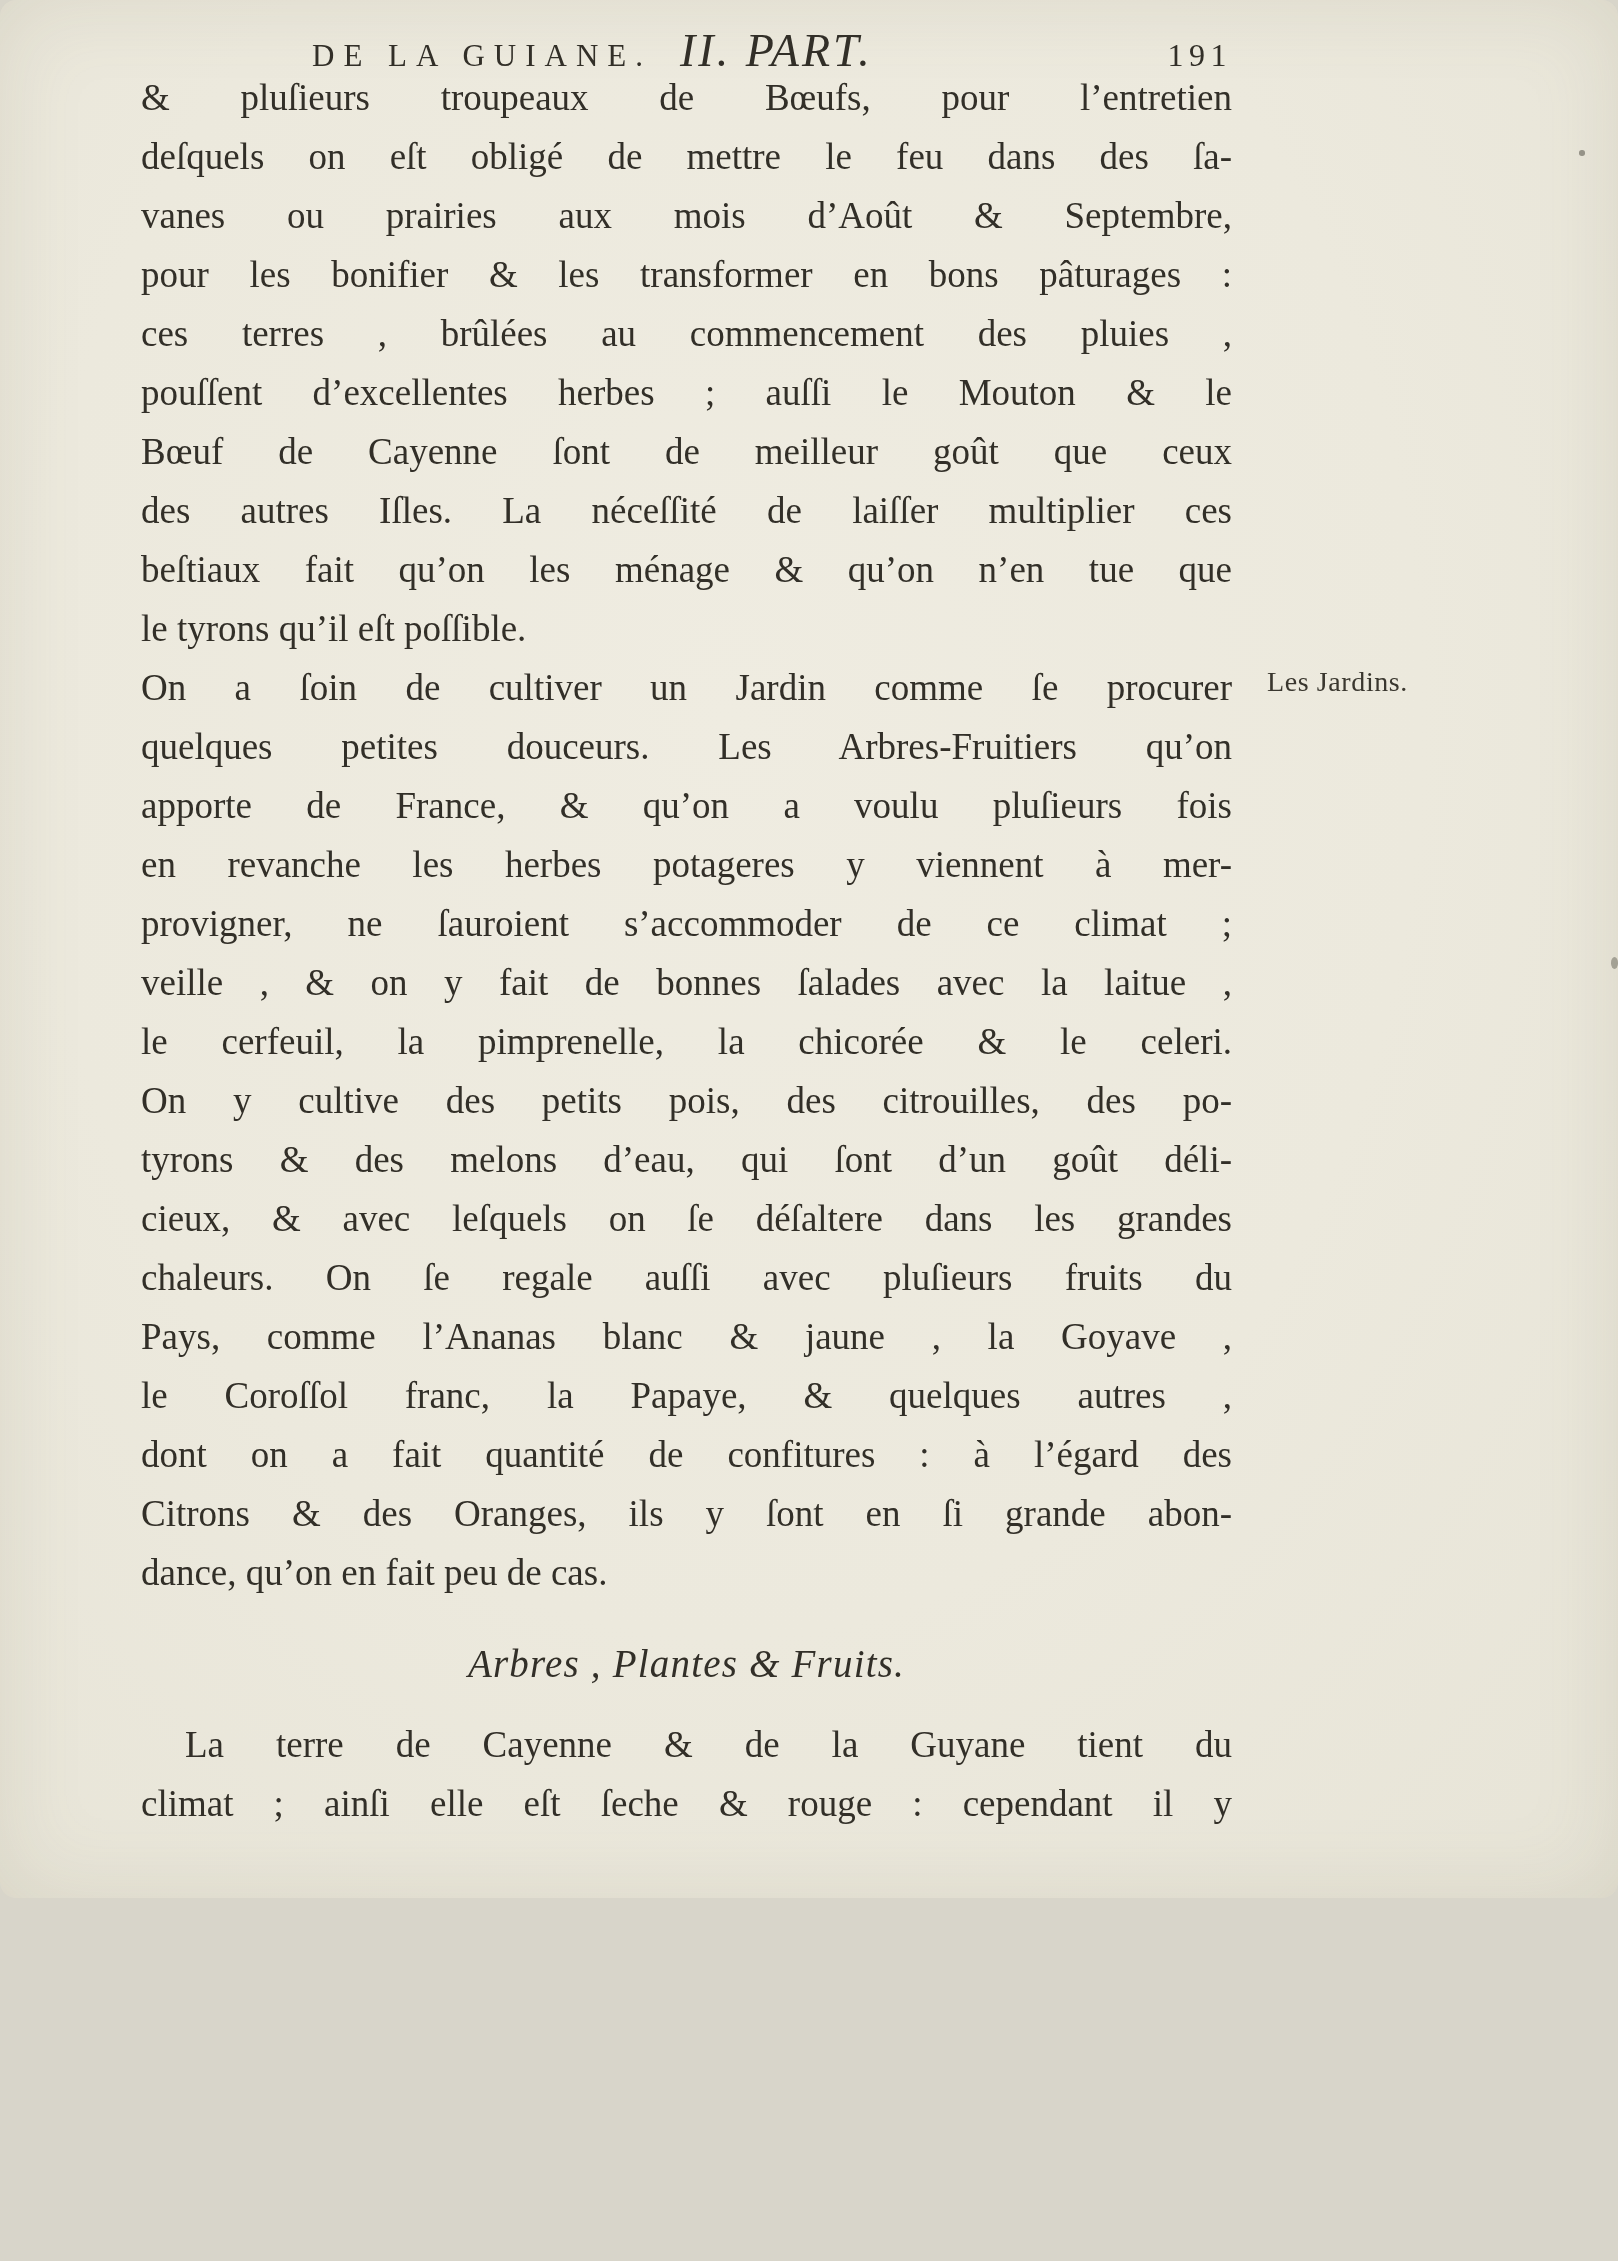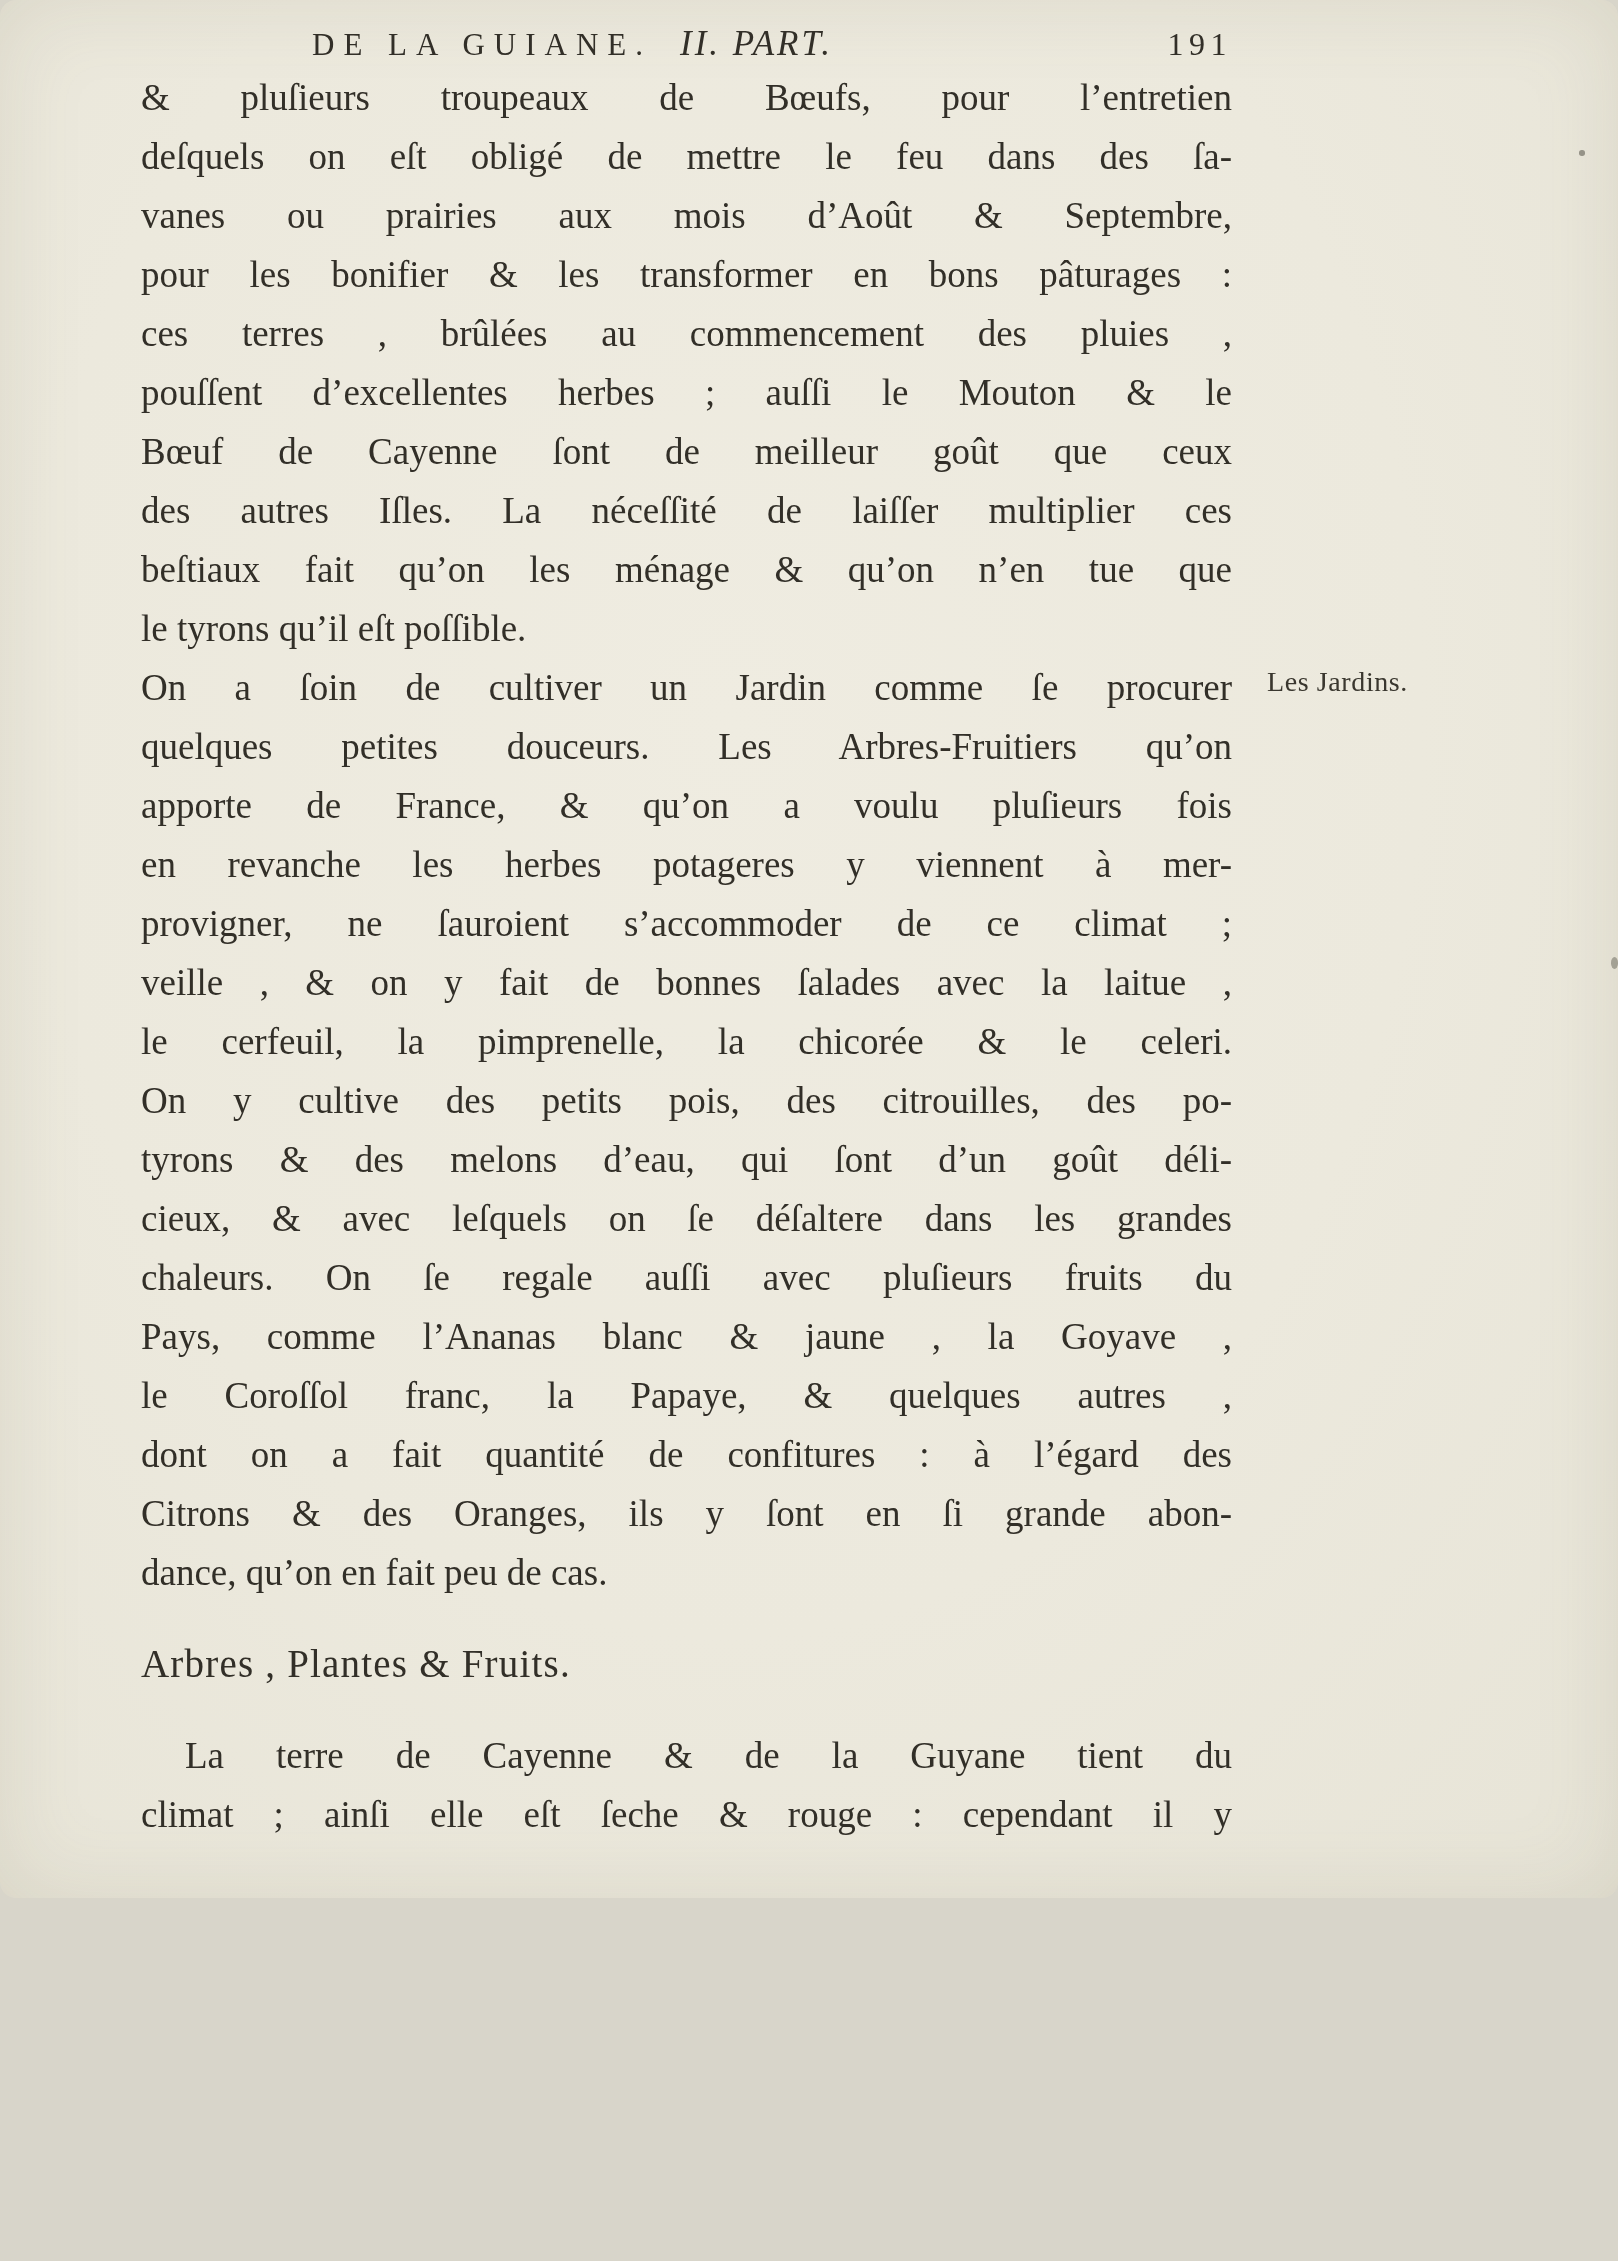--- a/index.html
+++ b/index.html
@@ -28,21 +28,21 @@
     display: flex;
     align-items: baseline;
   }
   .header .title {
     font-size: 31px;
     letter-spacing: 9px;
     white-space: nowrap;
   }
   .header .part {
     font-style: italic;
-    font-size: 35px;
+    font-size: 46px;
     letter-spacing: 3px;
     margin-left: 28px;
     white-space: nowrap;
   }
   .header .pagenum {
     margin-left: auto;
     font-size: 32px;
     letter-spacing: 5.5px;
   }
 
@@ -64,23 +64,25 @@
   }
   .line.last {
     text-align-last: left;
   }
   .indent .line:first-child {
     text-indent: 44px;
   }
 
   .section-heading {
     font-size: 39px;
+    font-style: italic;
     line-height: 59px;
     letter-spacing: 1.2px;
-    margin: 32px 0 33px 0;
+    text-align: center;
+    margin: 32px 0 22px 0;
   }
 
   
   .margin-note {
     position: absolute;
     left: calc(100% + 35px);
     top: 11px;
     width: 183px;
     font-size: 28px;
     line-height: 25.6px;

